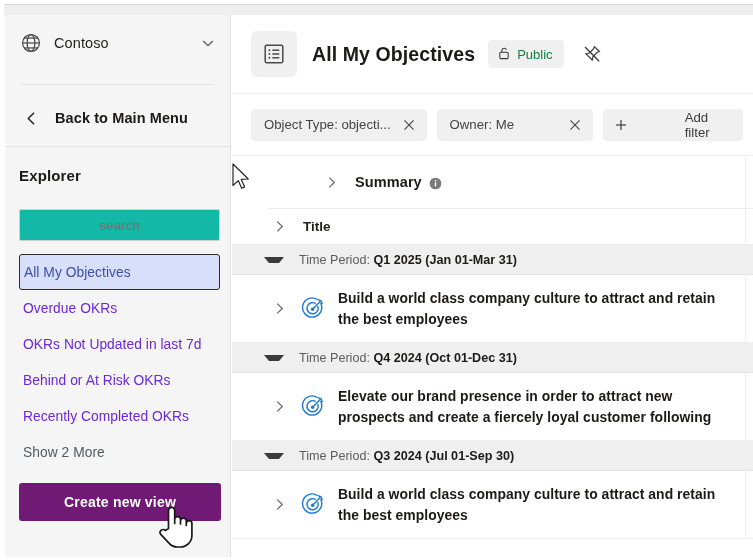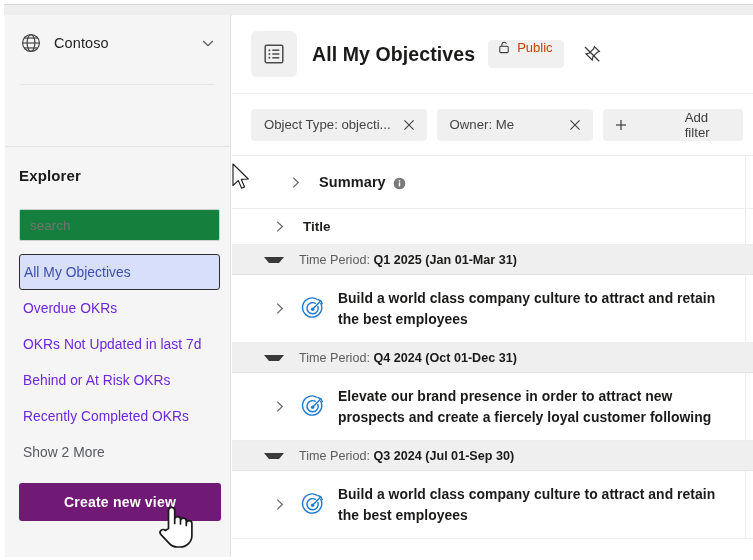--- a/index.html
+++ b/index.html
@@ -73,28 +73,29 @@
   }
   .explorer-title {
     position:absolute; left: 14px; top: 152px;
     font-size: 15px; font-weight: 700; color: #1b1a19;
     letter-spacing: .15px;
   }
   .search-box {
     position:absolute; left: 14px; top: 194px;
     width: 201px; height: 32px;
     box-sizing: border-box;
-    background: #15803d;
+    background: #14b8a6;
     border: 1px solid #cfcfcf;
     border-radius: 2px;
     font-family: "Liberation Sans", sans-serif;
     font-size: 13.5px;
     color: #201f1e;
     padding: 0 10px;
     outline: none;
+    text-align: center;
   }
   .search-box::placeholder { color: #717171; }
   .view-list { position:absolute; left:0; top: 239px; width: 225px; }
   .view-item {
     height: 36px;
     display:flex; align-items:center;
     padding-left: 18px;
     font-size: 13.8px;
     color: #6d28d9;
     box-sizing: border-box;
@@ -144,26 +145,26 @@
     display:flex; align-items:center; justify-content:center;
     margin-right: 15px;
   }
   .view-title {
     font-size: 19.5px; font-weight: 700; color: #1b1a19;
     letter-spacing: .1px;
     margin-right: 13px;
     white-space: nowrap;
   }
   .public-badge {
-    display:flex; 
+    display:flex; align-items:center;
     height: 28px;
     background: #f0f0f0;
     border-radius: 4px;
     padding: 0 11px 0 9px;
-    font-size: 13px; color:#c2410c;
+    font-size: 13px; color:#15803d;
     cursor: pointer;
     margin-right: 16px;
   }
   .public-badge .lbl { margin-left: 6px; }
   .unpin-btn {
     width: 24px; height: 24px;
     display:flex; align-items:center; justify-content:center;
     cursor:pointer;
   }
 
@@ -203,21 +204,21 @@
     position: relative;
     display:flex; align-items:center;
     box-sizing:border-box;
     border-bottom: 1px solid #ededed;
     background:#ffffff;
   }
   .row-colsep {
     position:absolute; right: 7px; top:0; bottom:0;
     width:1px; background:#ededed;
   }
-  .row-summary { height: 53px; padding-left: 56px; }
+  .row-summary { height: 53px; padding-left: 56px; margin-left: 36px; }
   .row-summary .chev { margin-right: 16px; }
   .summary-label { font-size: 14.5px; font-weight: 700; color:#1b1a19; letter-spacing:.1px;}
   .info-dot {
     width: 13px; height: 13px; margin-left: 7px;
     flex: 0 0 13px;
   }
   .row-title { height: 36px; padding-left: 40px; }
   .row-title .chev { margin-right: 16px; }
   .title-label { font-size: 13.5px; font-weight: 700; color:#201f1e; }
 
@@ -279,20 +280,28 @@
       </span>
       <span class="org-name">Contoso</span>
       <span class="org-chevron">
         <svg viewBox="0 0 16 16" width="16" height="16" fill="none" stroke="#5a5a5a" stroke-width="1.3">
           <polyline points="3.2,6 8,10.6 12.8,6"></polyline>
         </svg>
       </span>
     </div>
     <div class="org-divider"></div>
 
+    <div class="back-row">
+      <span class="back-chev">
+        <svg viewBox="0 0 16 16" width="17" height="17" fill="none" stroke="#262626" stroke-width="1.4">
+          <polyline points="10.4,2.6 5,8 10.4,13.4"></polyline>
+        </svg>
+      </span>
+      <span class="back-label">Back to Main Menu</span>
+    </div>
     <div class="sb-divider"></div>
 
     <div class="explorer-title">Explorer</div>
 
     <input class="search-box" type="text" placeholder="search" style="">
 
     <div class="view-list">
       <div class="view-item selected">
         <span>All My Objectives</span>
       </div>

